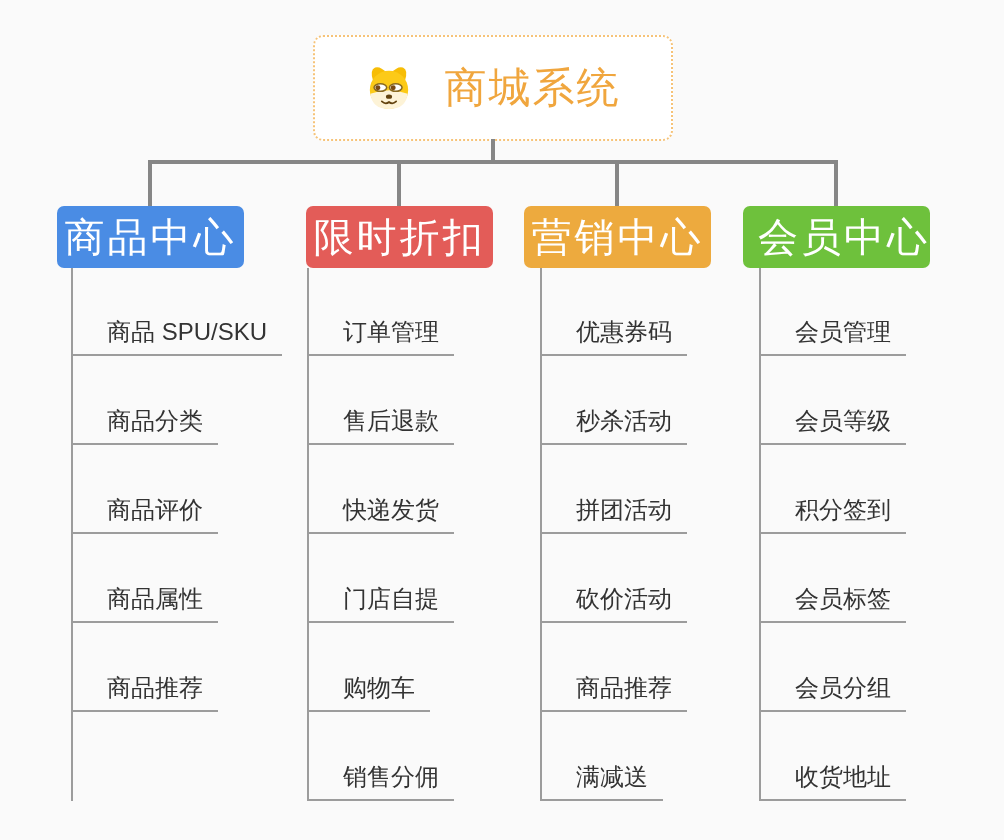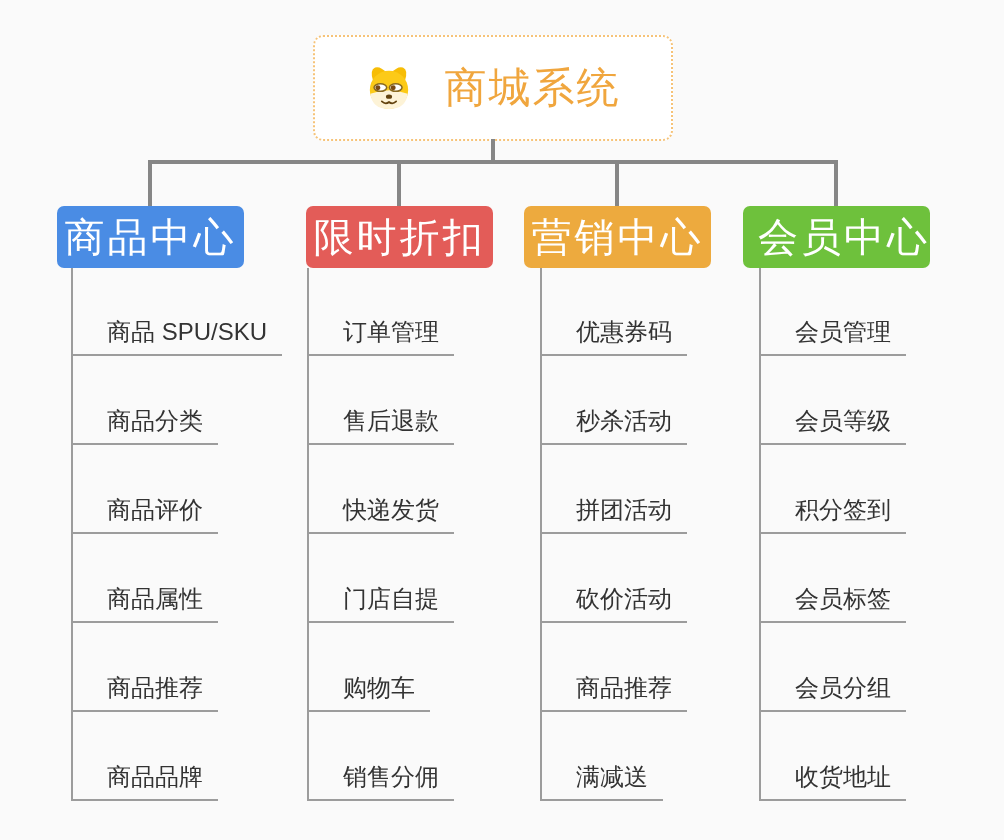--- a/index.html
+++ b/index.html
@@ -110,21 +110,20 @@
   <div class="branch-box b3" style="background: rgb(110, 193, 60);">
     <span>会员中心</span>
   </div>
 
   <div class="column c0">
     <div class="item r0">商品 SPU/SKU</div>
     <div class="item r1">商品分类</div>
     <div class="item r2">商品评价</div>
     <div class="item r3">商品属性</div>
     <div class="item r4">商品推荐</div>
-    <div class="item r5">商品品牌</div>
   </div>
 
   <div class="column c1">
     <div class="item r0">订单管理</div>
     <div class="item r1">售后退款</div>
     <div class="item r2">快递发货</div>
     <div class="item r3">门店自提</div>
     <div class="item r4">购物车</div>
     <div class="item r5">销售分佣</div>
   </div>

